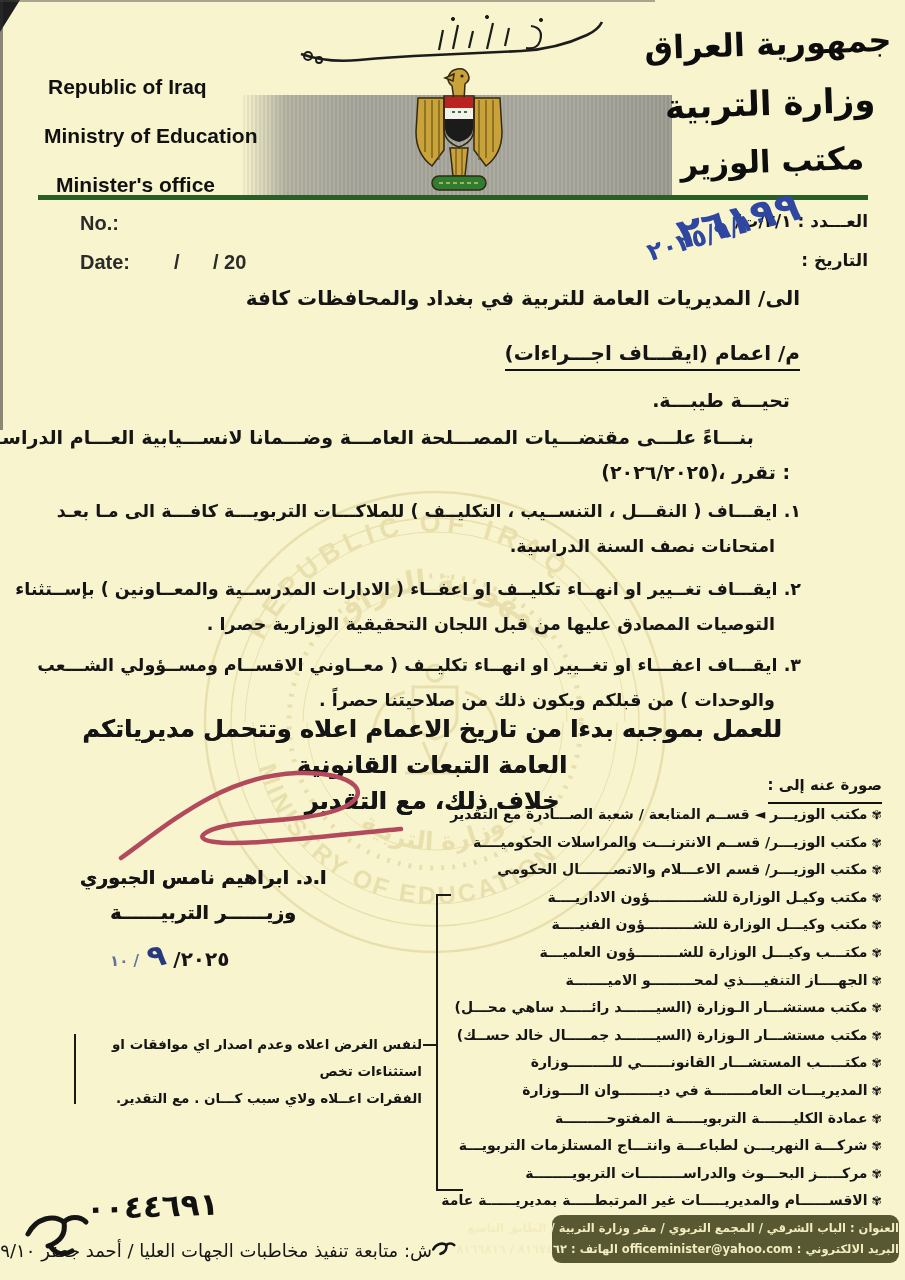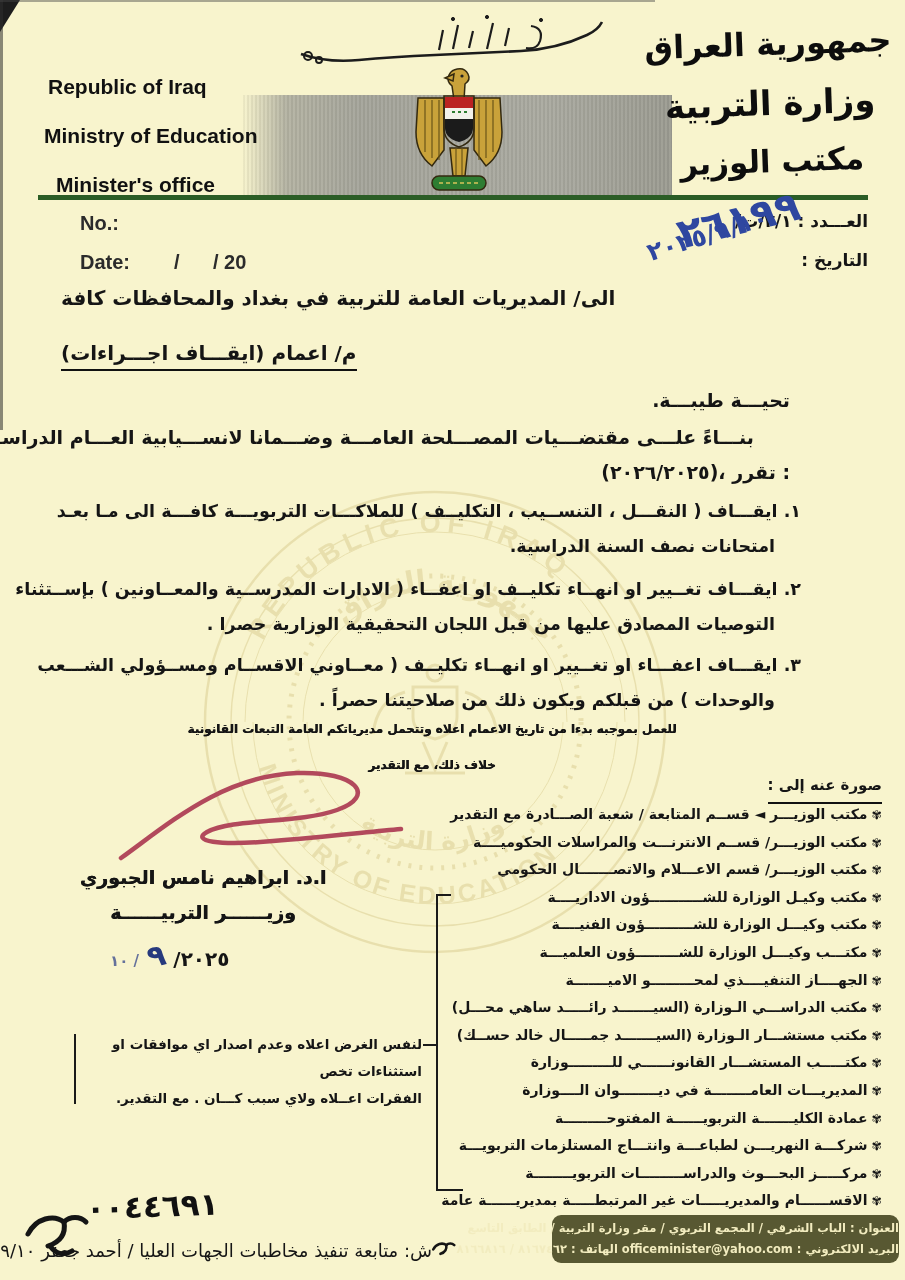--- a/index.html
+++ b/index.html
@@ -24,33 +24,33 @@
   .grule{left:38px;top:195px;width:830px;height:5px;background:#2b5d26;}
   
   .refen{left:80px;font-size:20px;font-weight:bold;color:#2b2b2b;
          font-family:"Liberation Sans","DejaVu Sans",sans-serif;}
   .refar{right:37px;font-size:17px;font-weight:bold;direction:rtl;text-align:right;}
   .ovr{unicode-bidi:bidi-override;direction:rtl;}
   .hand{color:#2f47a0;font-weight:bold;}
   .hw-num{left:676px;top:196px;font-size:41px;letter-spacing:3px;transform:rotate(-14deg);}
   .hw-date{left:652px;top:238px;font-size:25px;direction:ltr;transform:rotate(-17deg);transform-origin:left bottom;}
   
-  .center-line{left:61px;right:105px;text-align:left;direction:rtl;}
+  .center-line{left:75px;right:105px;text-align:right;direction:rtl;}
   .addr{top:286px;font-size:20px;font-weight:bold;}
   .subj{top:341px;font-size:20px;font-weight:bold;}
   .subj span{border-bottom:2.5px solid #111;padding-bottom:4px;}
   .greet{right:115px;top:389px;font-size:19px;font-weight:bold;direction:rtl;}
   .intro1{left:60px;right:115px;top:426px;direction:rtl;text-align:right;padding-right:36px;
           font-size:19px;font-weight:bold;}
   .intro2{left:360px;right:115px;top:461px;text-align:right;font-size:19px;font-weight:bold;}
   .items{left:55px;right:104px;top:494px;direction:rtl;font-size:17.5px;font-weight:bold;line-height:35px;}
   .items .l1{white-space:nowrap;text-align:right;}
   .items .l2{text-align:right;padding-right:26px;white-space:nowrap;}
   .items .gap1{margin-top:8px;} .items .gap2{margin-top:6px;}
-  .closing{left:60px;right:101px;top:711px;text-align:center;direction:rtl;font-size:12px;
+  .closing{left:60px;right:101px;top:711px;text-align:center;direction:rtl;font-size:24px;
            font-weight:bold;line-height:36px;text-shadow:.4px 0 currentColor;}
   
   .sig-name{left:78px;top:866px;width:250px;text-align:center;direction:rtl;font-size:19px;
             font-weight:bold;text-shadow:.4px 0 currentColor;}
   .sig-title{left:78px;top:901px;width:250px;text-align:center;direction:rtl;font-size:19px;
              font-weight:bold;text-shadow:.4px 0 currentColor;}
   .sig-date{left:110px;top:938px;width:200px;direction:ltr;font-size:20px;font-weight:bold;}
   .sig-date .m{color:#273a7d;font-size:30px;display:inline-block;transform:rotate(-12deg);margin:0 8px;}
   .sig-date .d{color:#41518f;font-size:15px;opacity:.8;}
   
@@ -219,21 +219,21 @@
       <span>صورة عنه إلى :</span>
     </div>
     <div class="body">
       <div class="citem"><span class="fl">✾</span><span>مكتب الوزيـــر ◄ قســم المتابعة / شعبة الصـــادرة مع التقدير</span></div>
       <div class="citem"><span class="fl">✾</span><span>مكتب الوزيـــر/ قســم الانترنـــت والمراسلات الحكوميــــة</span></div>
       <div class="citem"><span class="fl">✾</span><span>مكتب الوزيـــر/ قسم الاعـــلام والاتصـــــــال الحكومي</span></div>
       <div class="citem"><span class="fl">✾</span><span>مكتب وكيـل الوزارة للشـــــــــــؤون الاداريــــة</span></div>
       <div class="citem"><span class="fl">✾</span><span>مكتب وكيـــل الوزارة للشــــــــــؤون الفنيــــة</span></div>
       <div class="citem"><span class="fl">✾</span><span>مكتـــب وكيـــل الوزارة للشـــــــــؤون العلميـــة</span></div>
       <div class="citem"><span class="fl">✾</span><span>الجهــــاز التنفيــــذي لمحـــــــــو الاميـــــــة</span></div>
-      <div class="citem"><span class="fl">✾</span><span>مكتب الدراســـي الـوزارة (السيـــــــد رائـــــد ساهي محـــل)</span></div>
+      <div class="citem"><span class="fl">✾</span><span>مكتب مستشـــار الـوزارة (السيـــــــد رائـــــد ساهي محـــل)</span></div>
       <div class="citem"><span class="fl">✾</span><span>مكتب مستشـــار الـوزارة (السيـــــــد جمـــــال خالد حســك)</span></div>
       <div class="citem"><span class="fl">✾</span><span>مكتـــــب المستشـــار القانونــــــي للـــــــــوزارة</span></div>
       <div class="citem"><span class="fl">✾</span><span>المديريـــات العامــــــــة في ديــــــــوان الــــوزارة</span></div>
       <div class="citem"><span class="fl">✾</span><span>عمادة الكليـــــــة التربويــــــة المفتوحـــــــــة</span></div>
       <div class="citem"><span class="fl">✾</span><span>شركـــة النهريـــن لطباعـــة وانتـــاج المستلزمات التربويـــة</span></div>
       <div class="citem"><span class="fl">✾</span><span>مركـــــز البحـــوث والدراســـــــــات التربويــــــــة</span></div>
       <div class="citem"><span class="fl">✾</span><span>الاقســــــام والمديريـــــات غير المرتبطـــــة بمديريــــــة عامة</span></div>
     </div>
   </div>
 

